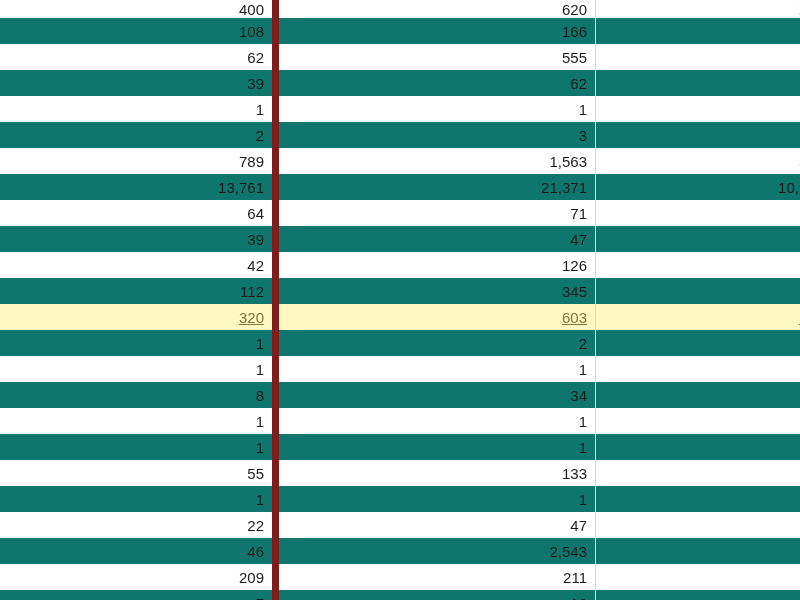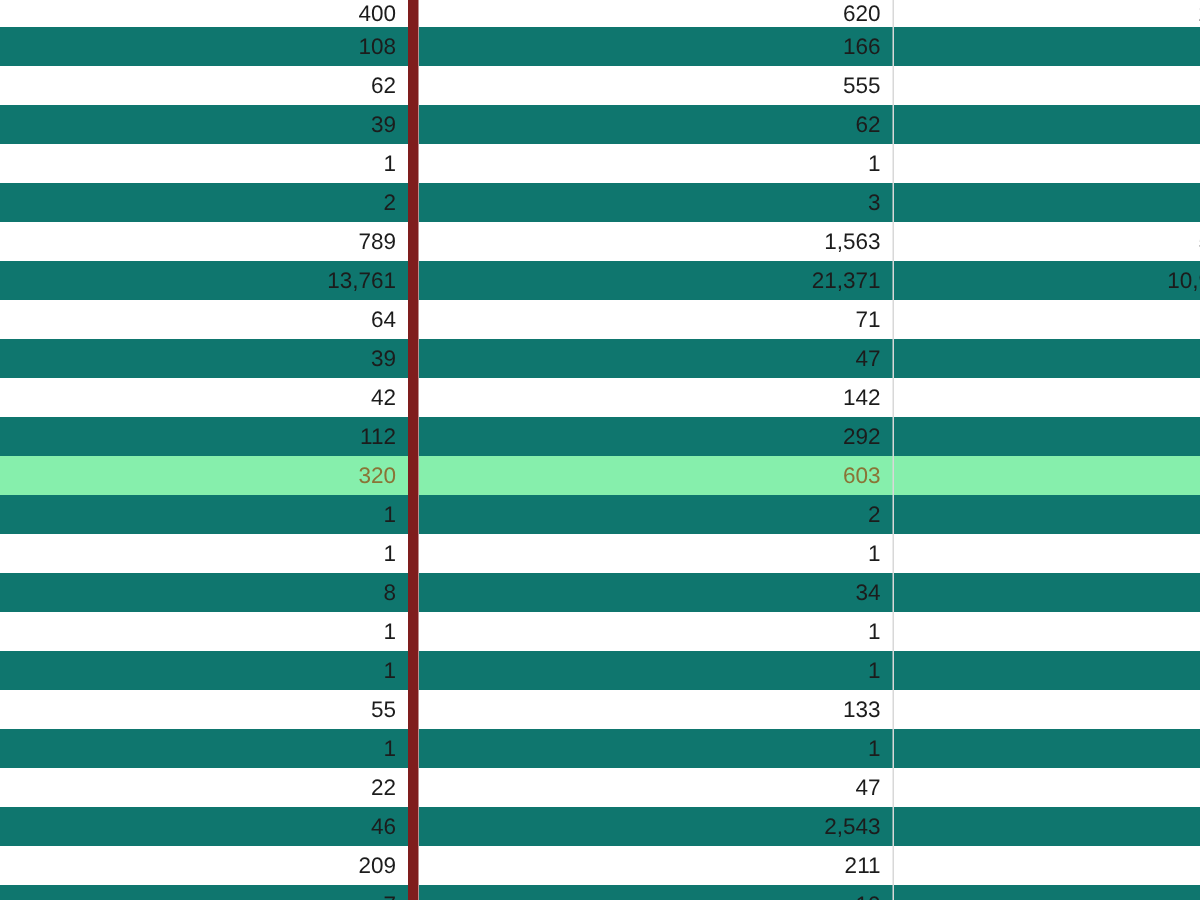--- a/index.html
+++ b/index.html
@@ -36,22 +36,23 @@
   }
   
   td.c0 { width: 264px; padding-right: 14px; }
   td.c1 { width: 308px; padding-right: 14px; border-left: 7px solid #7f1d1d; }
   td.c2 { width: 228px; padding-right: 6px; border-left: 1px solid #d8d8d8; }
 
   tr.row-even td { background: #ffffff; }
   tr.row-odd  td { background: #0f766e; }
 
   tr.row-highlight td {
-    background: #86efac;
+    background: #fef9c3;
     color: #8a7436;
+    text-decoration: underline;
   }
   
   tr.row-clip td {
     height: 18px;
   }
 </style>
 </head>
 <body>
 
 <div class="table-wrap">
@@ -102,26 +103,26 @@
           <td class="c1">71</td>
           <td class="c2">56</td>
         </tr>
         <tr class="row-odd">
           <td class="c0">39</td>
           <td class="c1">47</td>
           <td class="c2">32</td>
         </tr>
         <tr class="row-even">
           <td class="c0">42</td>
-          <td class="c1">142</td>
+          <td class="c1">126</td>
           <td class="c2">21</td>
         </tr>
         <tr class="row-odd">
           <td class="c0">112</td>
-          <td class="c1">292</td>
+          <td class="c1">345</td>
           <td class="c2">90</td>
         </tr>
         <tr class="row-even row-highlight">
           <td class="c0">320</td>
           <td class="c1">603</td>
           <td class="c2">124</td>
         </tr>
         <tr class="row-odd">
           <td class="c0">1</td>
           <td class="c1">2</td>

